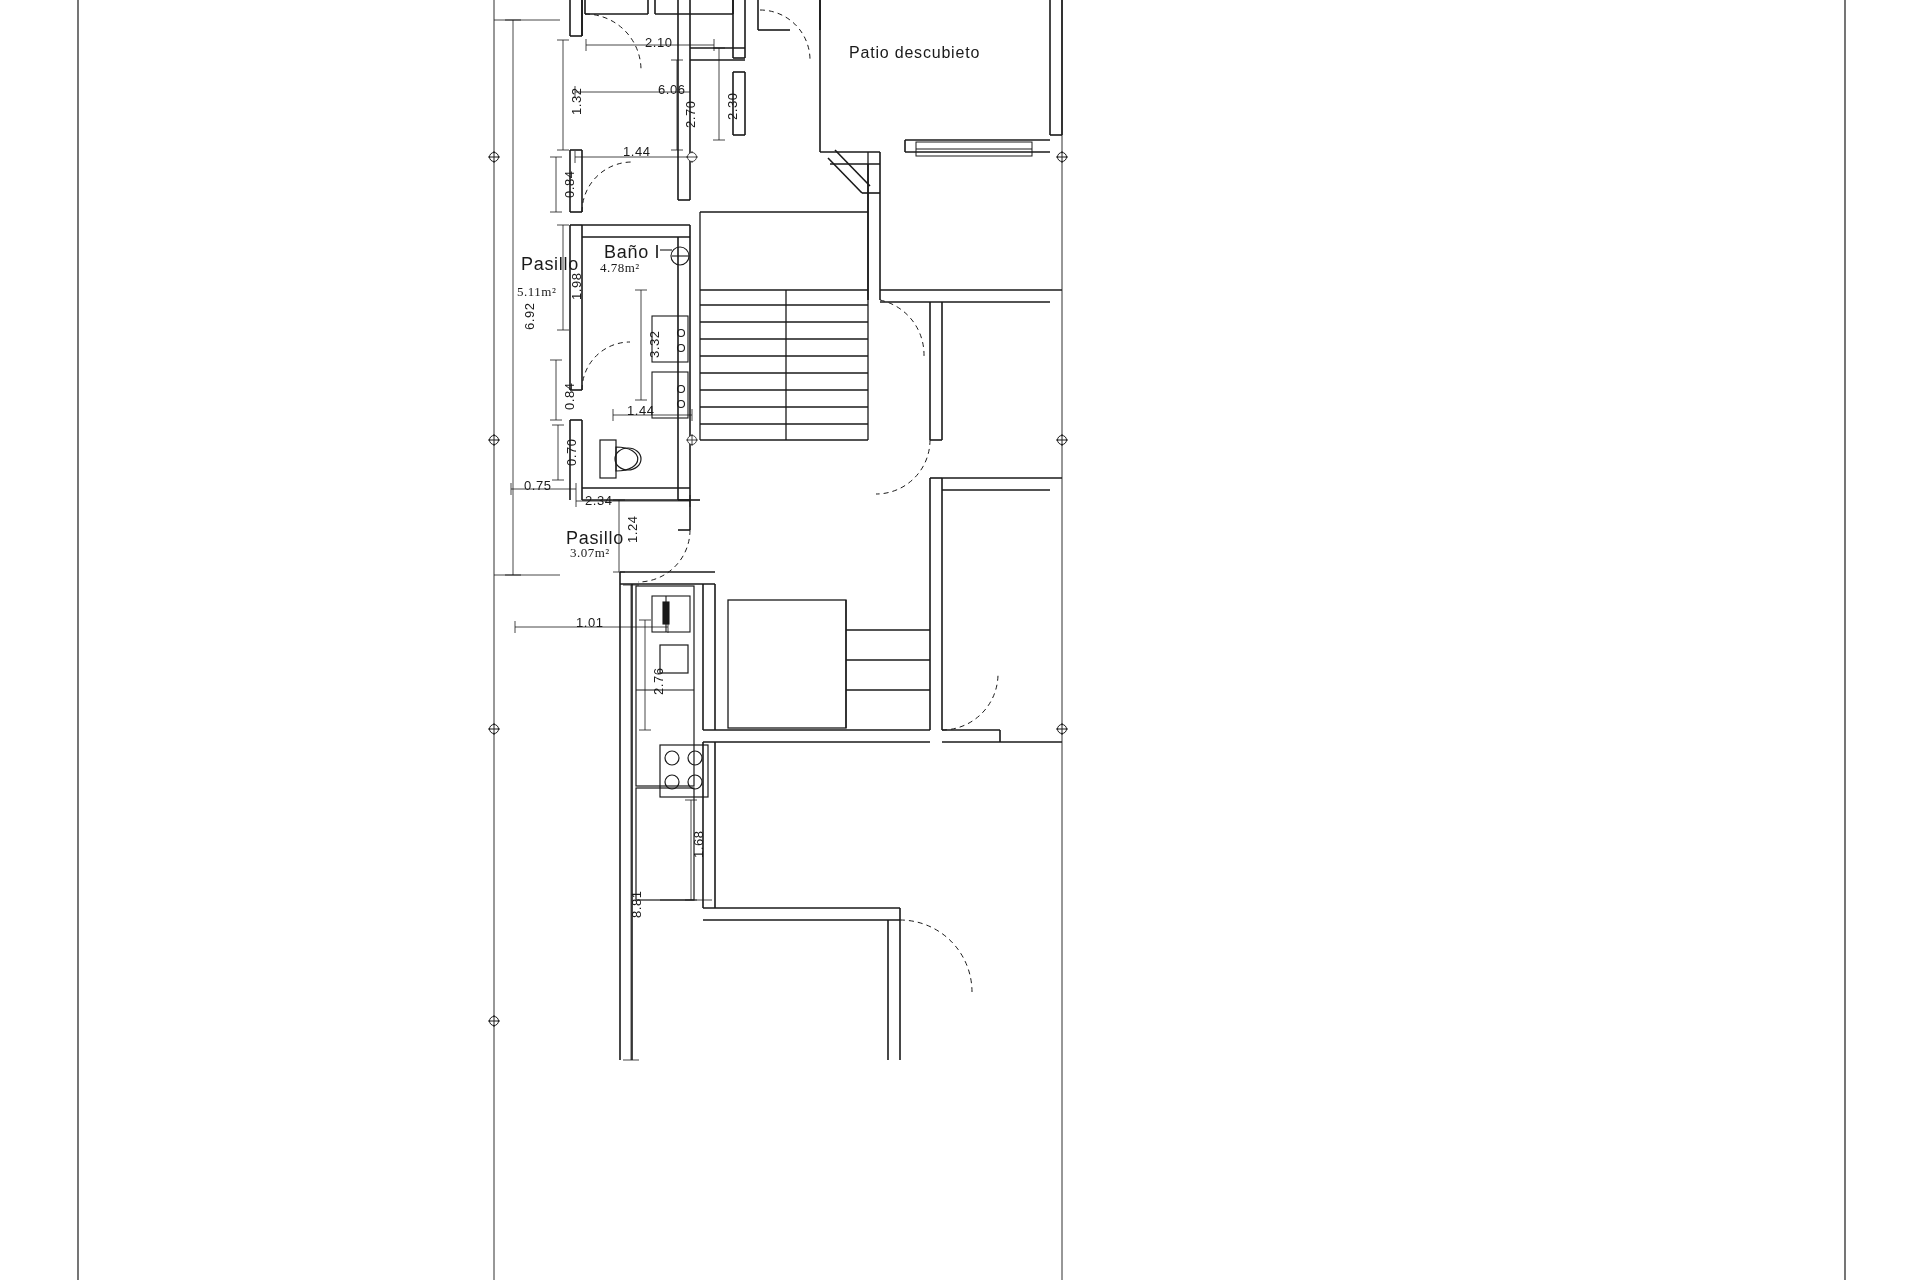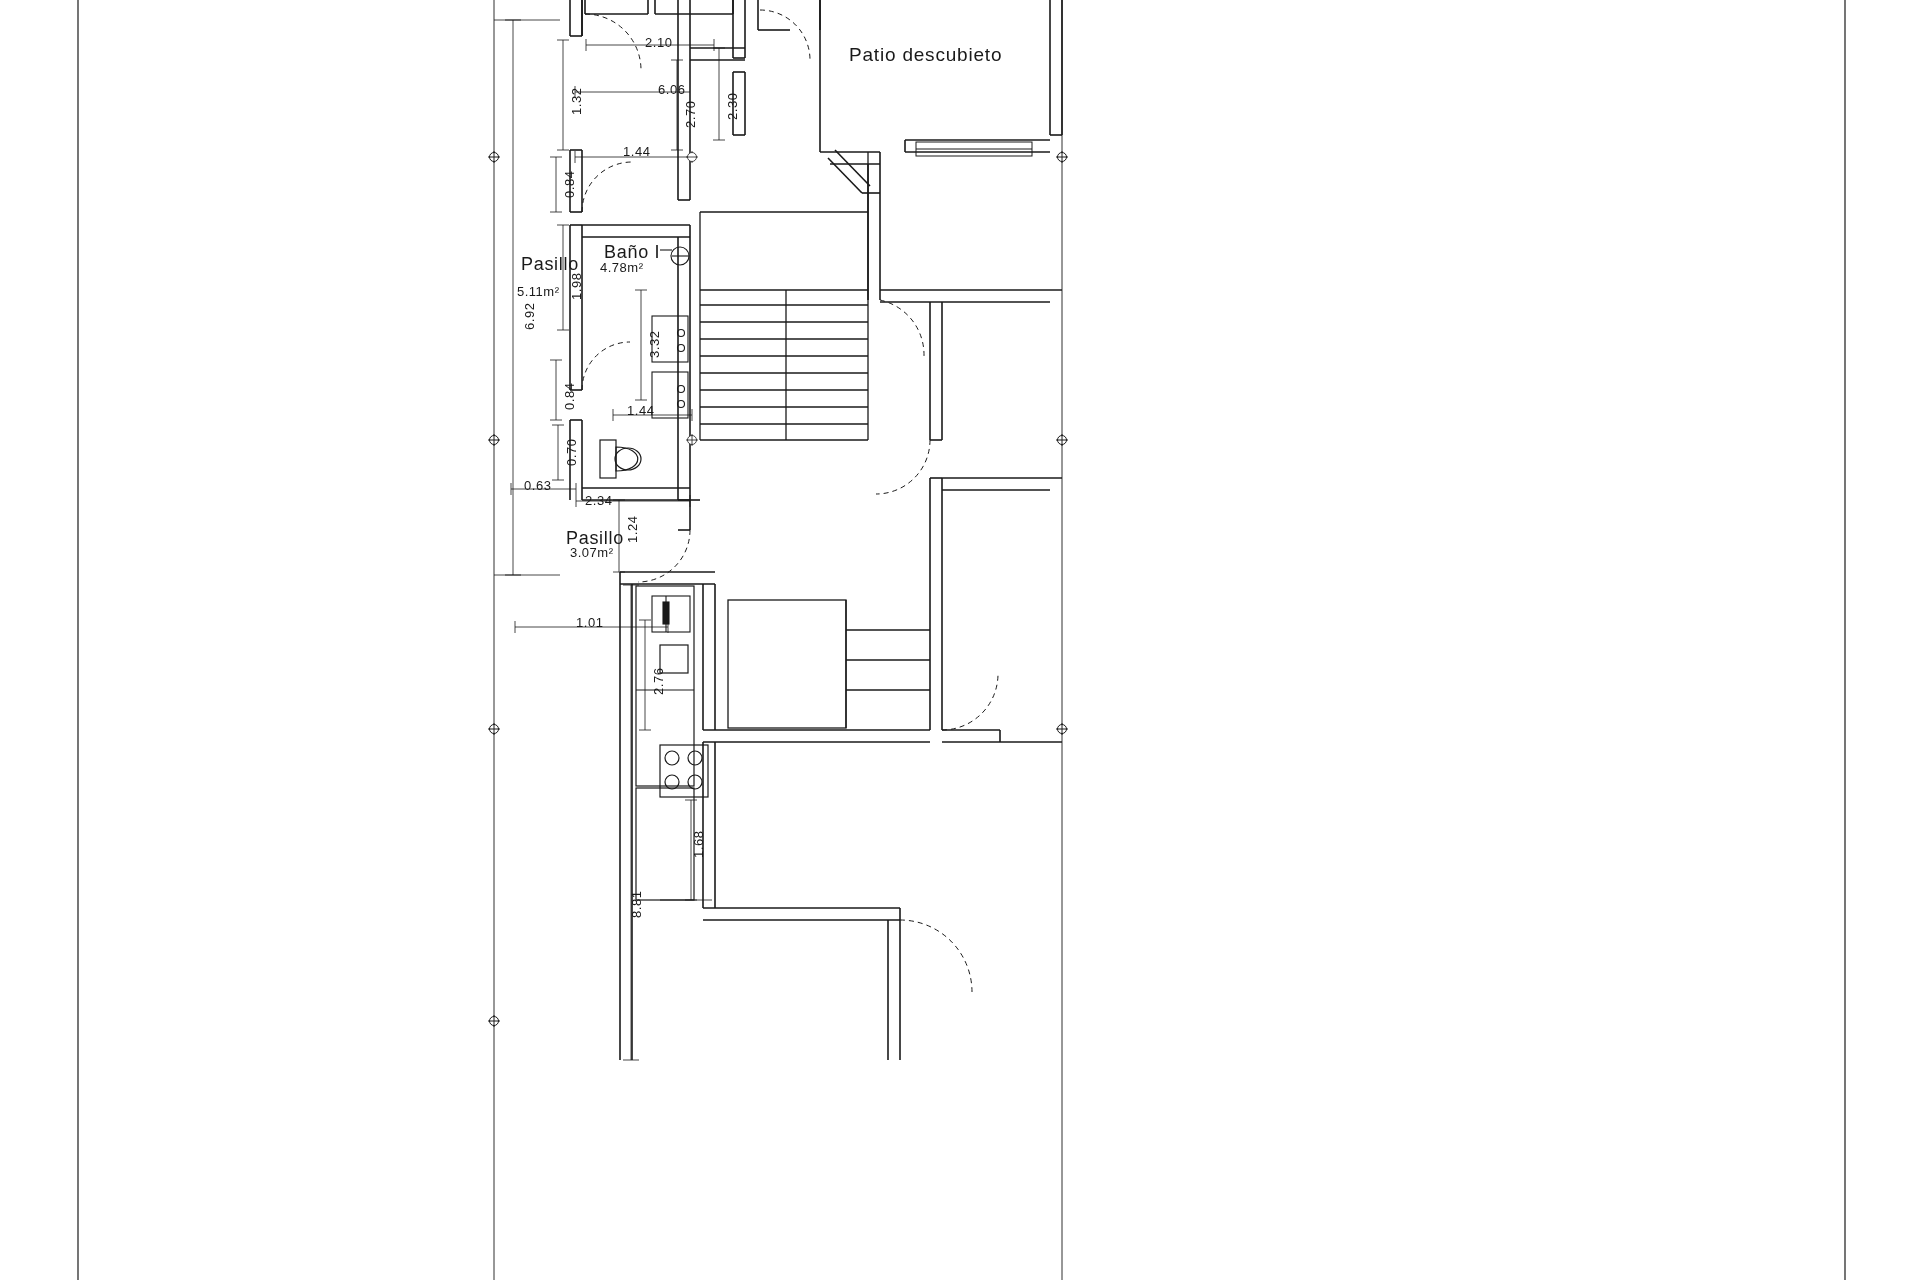--- a/index.html
+++ b/index.html
@@ -42,23 +42,24 @@
   }
   .room-name {
     font-size: 18px;
     text-align: center;
     letter-spacing: 0.7px;
   }
   .room-area {
     font-size: 13px;
     text-align: center;
     letter-spacing: 0.5px;
+    font-family: Liberation Serif, serif;
   }
   .room-title {
-    font-size: 19px;
+    font-size: 16px;
     letter-spacing: 0.8px;
   }
 </style>
 </head>
 <body>
 
 <div id="plan-root">
 
   <svg id="plan-svg" width="1920" height="1280" viewBox="0 0 1920 1280" shape-rendering="geometricPrecision">
 
@@ -387,21 +388,21 @@
   <div class="label room-name" style="left:521px; top:254px;text-align:center;">Pasillo</div>
   <div class="label room-area" style="left:517px; top:285px;text-align:right;">5.11m²</div>
 
   <div class="label room-name" style="left:566px; top:528px;">Pasillo</div>
   <div class="label room-area" style="left:570px; top:546px;">3.07m²</div>
 
   <div class="label dim" style="left:645px; top:36px;">2.10</div>
   <div class="label dim" style="left:658px; top:83px;">6.06</div>
   <div class="label dim" style="left:623px; top:145px;">1.44</div>
   <div class="label dim" style="left:627px; top:404px;">1.44</div>
-  <div class="label dim" style="left:524px; top:479px;">0.63</div>
+  <div class="label dim" style="left:524px; top:479px;">0.75</div>
   <div class="label dim" style="left:585px; top:494px;">2.34</div>
   <div class="label dim" style="left:576px; top:616px;">1.01</div>
 
   <div class="label dim dim-v" style="left:570px; top:115px;">1.32</div>
   <div class="label dim dim-v" style="left:684px; top:128px;">2.70</div>
   <div class="label dim dim-v" style="left:726px; top:120px;">2.30</div>
   <div class="label dim dim-v" style="left:563px; top:198px;">0.84</div>
   <div class="label dim dim-v" style="left:523px; top:330px;">6.92</div>
   <div class="label dim dim-v" style="left:570px; top:300px;">1.98</div>
   <div class="label dim dim-v" style="left:648px; top:358px;">3.32</div>

